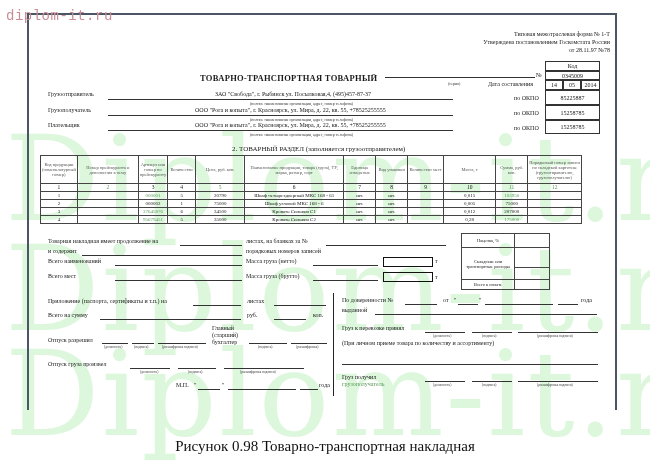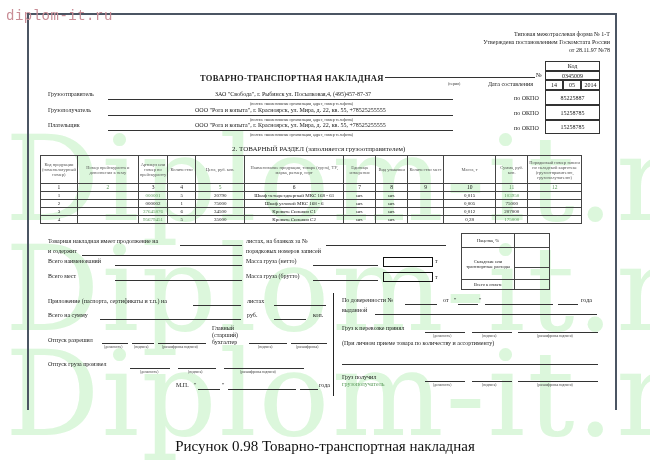--- a/index.html
+++ b/index.html
@@ -83,21 +83,21 @@
   <div class="box" style="left:545px; top:120px; width:55px; height:14px;">
       <span>15258785</span>
     </div>
 
   <div class="abs sm" style="left:536px; top:72px;">№</div>
   <div class="abs sm" style="left:488px; top:81px;">Дата составления</div>
   <div class="abs sm" style="left:514px; top:95px;">по ОКПО</div>
   <div class="abs sm" style="left:514px; top:110px;">по ОКПО</div>
   <div class="abs sm" style="left:514px; top:125px;">по ОКПО</div>
 
-  <div class="abs title" style="left:200px; top:73px;">ТОВАРНО-ТРАНСПОРТНАЯ НАКЛАДНАЯ</div>
+  <div class="abs title" style="left:200px; top:73px;">ТОВАРНО-ТРАНСПОРТНАЯ ТОВАРНЫЙ</div>
   <div class="uline" style="left:385px; top:77px; width:150px;"></div>
   <div class="abs tiny" style="left:448px; top:81px;">(серия)</div>
 
   <div class="abs sm" style="left:48px; top:91px;">Грузоотправитель</div>
   <div class="uline" style="left:108px; top:99px; width:345px;"></div>
   <div class="abs sm" style="left:215px; top:91px;">ЗАО "Свобода", г. Рыбинск ул. Посылковая,4, (495)457-87-37</div>
   <div class="abs tiny" style="left:250px; top:101px;">(полное наименование организации, адрес, номер телефона)</div>
 
   <div class="abs sm" style="left:48px; top:107px;">Грузополучатель</div>
   <div class="uline" style="left:108px; top:115px; width:345px;"></div>

